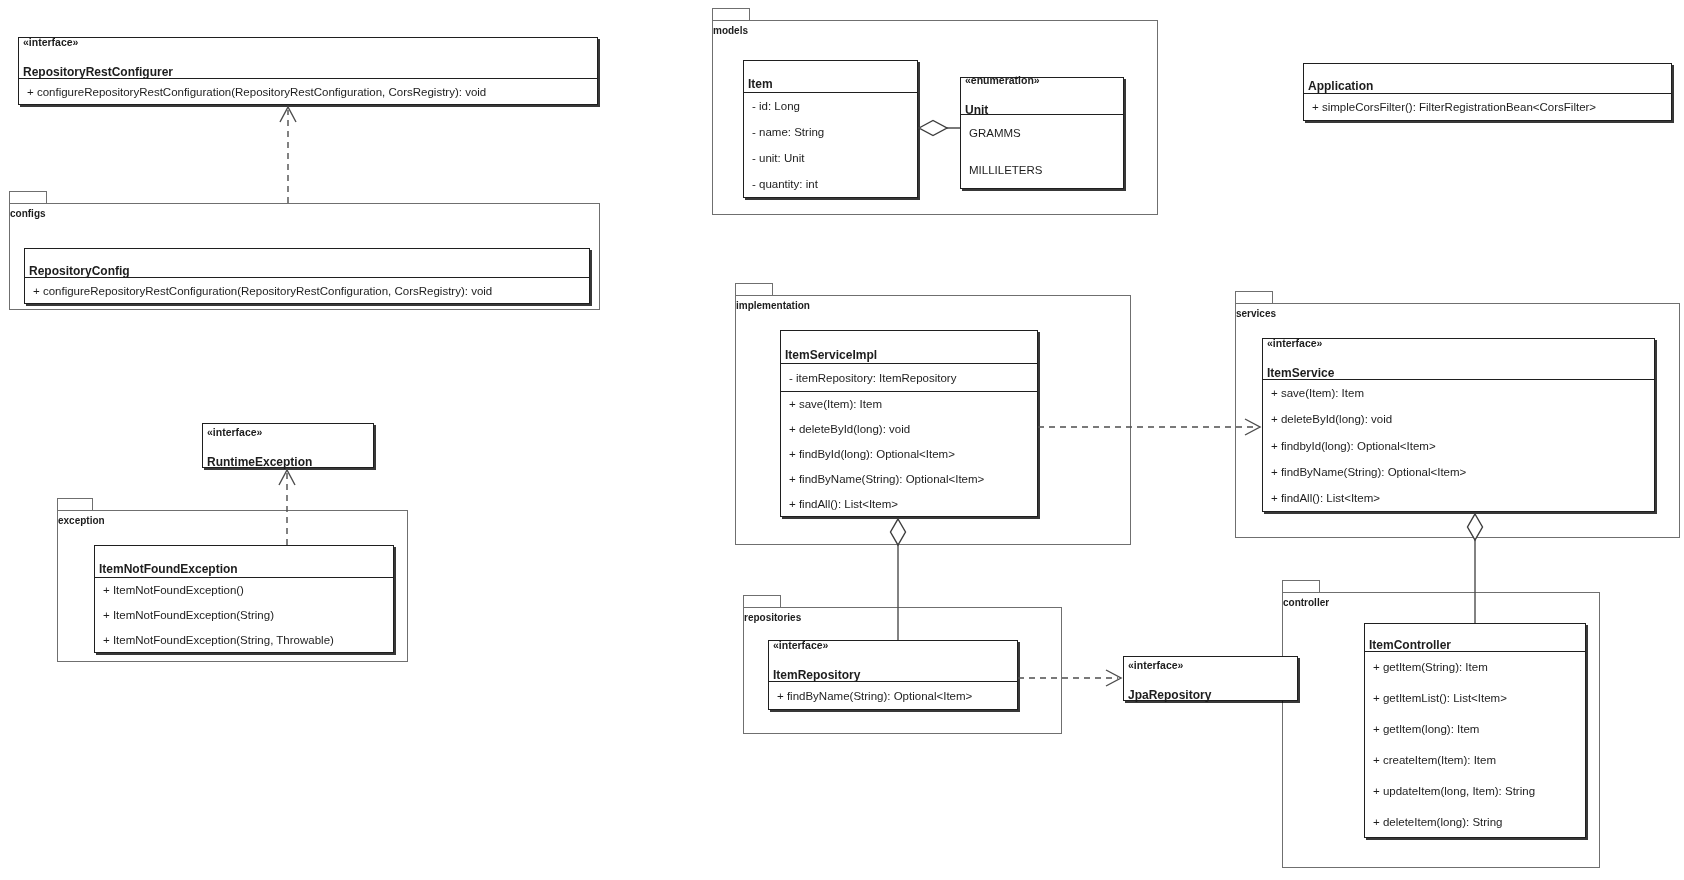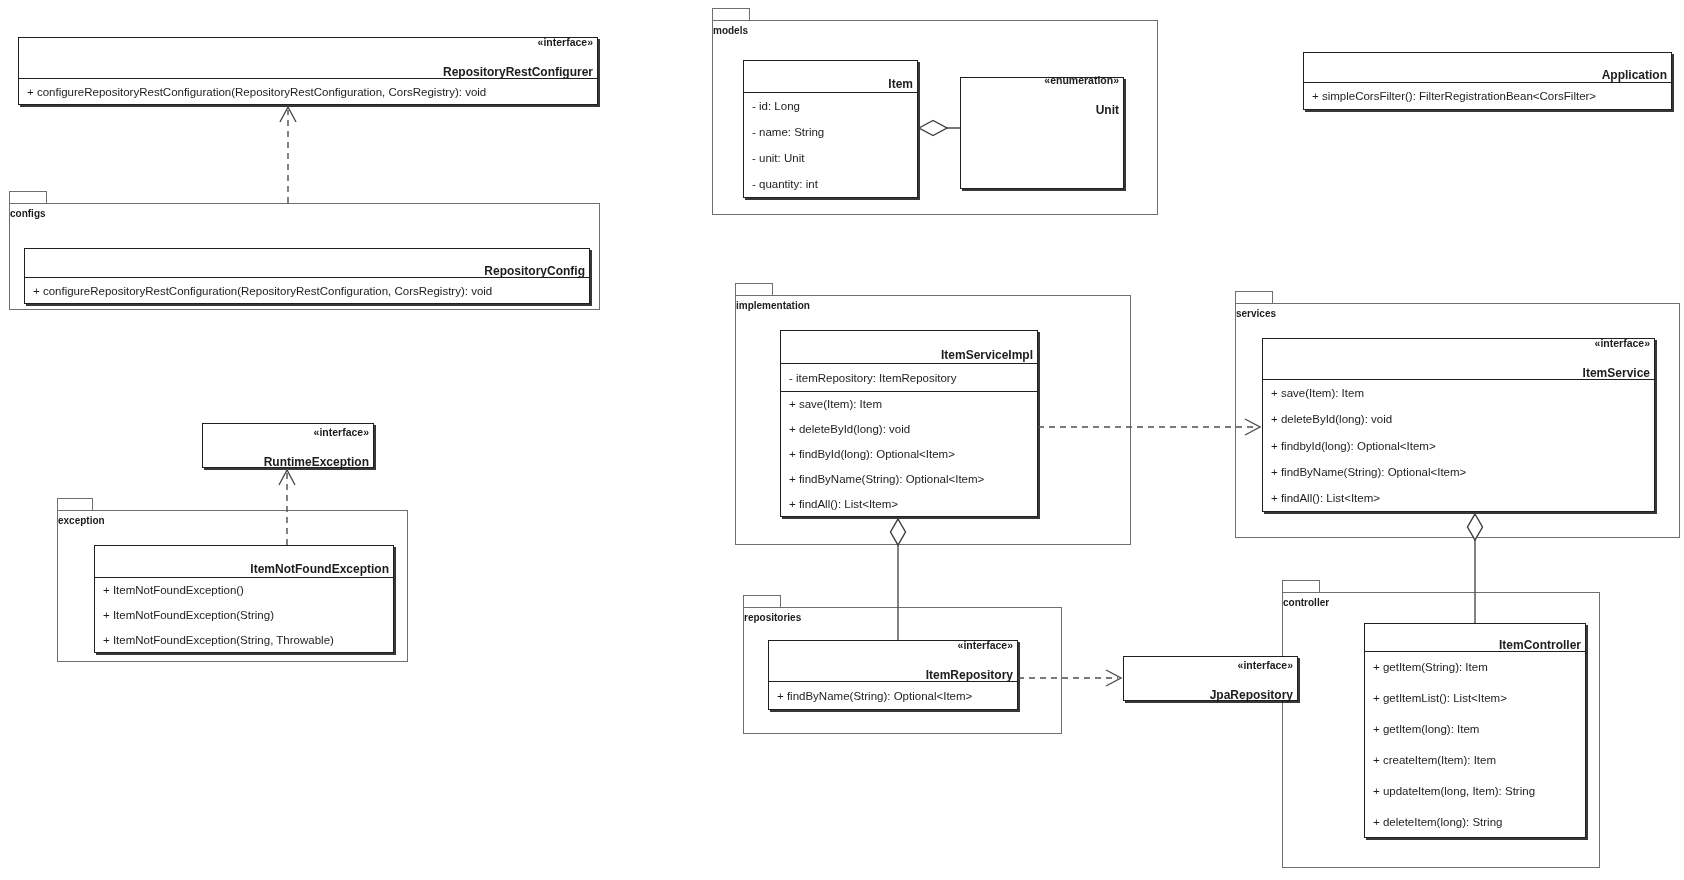--- a/index.html
+++ b/index.html
@@ -5,21 +5,21 @@
   html,body{margin:0;padding:0;background:#ffffff;}
   .canvas{position:relative;width:1684px;height:880px;background:#fff;overflow:hidden;
           font-family:"Liberation Sans",sans-serif;color:#1d1d1d;}
   
   .pkg{position:absolute;border:1px solid #6f6f6f;background:#fff;box-sizing:border-box;}
   .pkg-tab{position:absolute;border:1px solid #6f6f6f;border-bottom:1px solid #6f6f6f;background:#fff;box-sizing:border-box;}
   .pkg-label{position:absolute;left:0;right:0;top:4px;text-align:left;font-weight:bold;font-size:10px;}
   
   .cls{position:absolute;border:1.5px solid #1f1f1f;background:#fff;box-sizing:border-box;
        box-shadow:2px 2px 0 rgba(0,0,0,0.78);display:flex;flex-direction:column;}
-  .hdr{flex:0 0 auto;display:flex;flex-direction:column;justify-content:center;text-align:right;padding:2px 4px;box-sizing:border-box;}
+  .hdr{flex:0 0 auto;display:flex;flex-direction:column;justify-content:center;text-align:left;padding:2px 4px;box-sizing:border-box;}
   .stereo{font-size:10.5px;font-weight:bold;line-height:13px;}
   .cname{font-size:12px;font-weight:bold;line-height:15px;margin-top:16px;}
   .comp{border-top:1.4px solid #1f1f1f;display:flex;flex-direction:column;box-sizing:border-box;}
   .comp.grow{flex:1 1 auto;}
   .member{flex:1 1 auto;display:flex;align-items:center;padding:0 8px;font-size:11.5px;white-space:nowrap;}
   
   .overlay{position:absolute;left:0;top:0;pointer-events:none;}
 </style>
 </head>
 <body>
@@ -108,23 +108,27 @@
       <div class="member">- unit: Unit</div>
       <div class="member">- quantity: int</div>
     </div>
   </div>
 
   <div class="cls" style="left:960px;top:77px;width:164px;height:112px">
     <div class="hdr" style="height:36px">
       <div class="stereo">«enumeration»</div>
       <div class="cname">Unit</div>
     </div>
-  </div>
-
-  <div class="cls" style="left:1303px;top:52px;width:369px;height:58px">
+    <div class="comp grow">
+      <div class="member">GRAMMS</div>
+      <div class="member">MILLILETERS</div>
+    </div>
+  </div>
+
+  <div class="cls" style="left:1303px;top:63px;width:369px;height:58px">
     <div class="hdr" style="height:29px">
       <div class="cname">Application</div>
     </div>
     <div class="comp grow">
       <div class="member">+ simpleCorsFilter(): FilterRegistrationBean&lt;CorsFilter&gt;</div>
     </div>
   </div>
 
   <div class="cls" style="left:780px;top:330px;width:258px;height:187px">
     <div class="hdr" style="height:32px">

